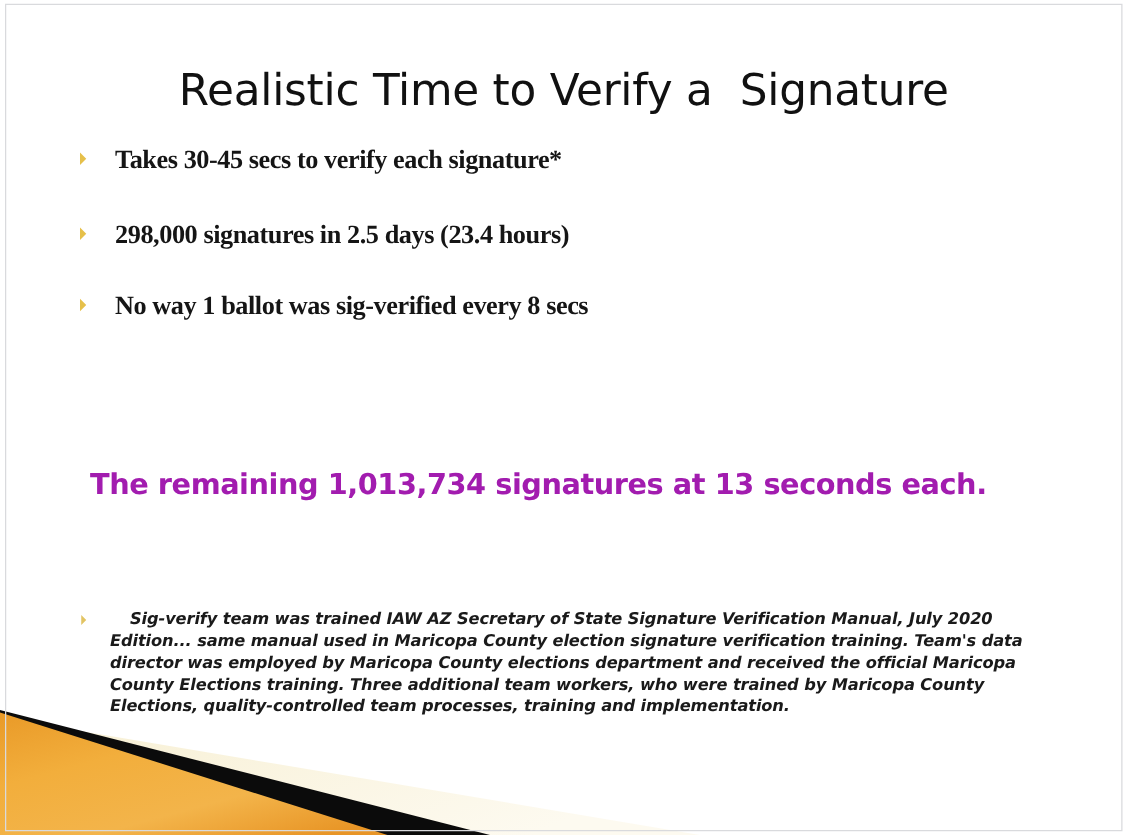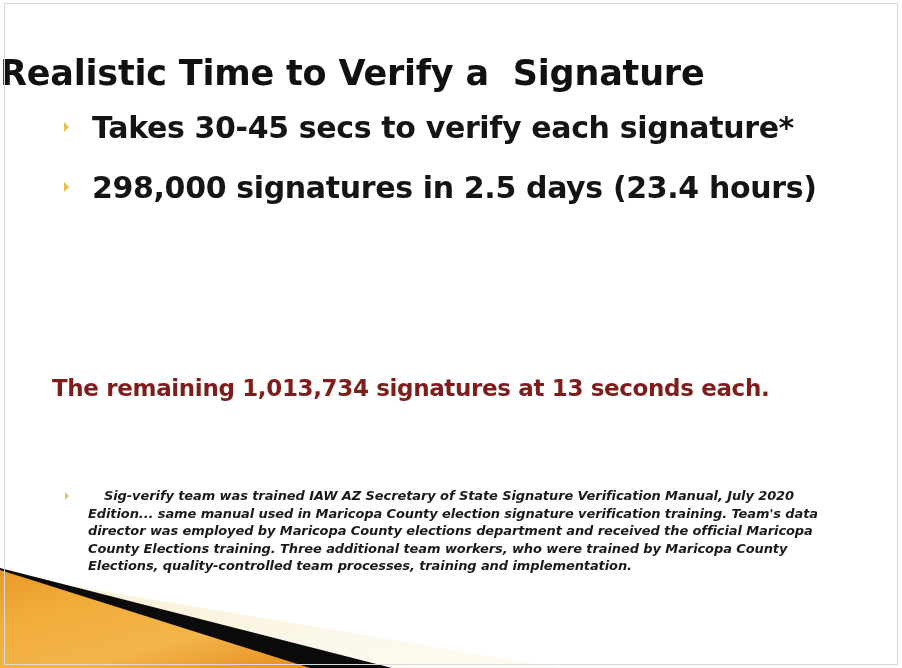--- a/index.html
+++ b/index.html
@@ -37,45 +37,46 @@
     height: 130px;
     z-index: 1;
     pointer-events: none;
   }
   
   #title {
     position: absolute;
     left: 0;
     right: 0;
     top: 53px;
-    text-align: left;
+    text-align: center;
     font-size: 35px;
-    font-weight: bold;
+    font-weight: normal;
     color: #111111;
     letter-spacing: -0.2px;
     white-space: pre;
     z-index: 3;
   }
   
   #bullets {
     position: absolute;
     left: 62px;
     top: 115px;
     width: 790px;
     z-index: 3;
   }
   .blt {
     position: relative;
     padding-left: 30px;
-    font-size: 30px;
+    font-size: 21px;
     font-weight: bold;
     color: #151515;
     line-height: 25px;
     letter-spacing: -0.35px;
     margin-bottom: 2px;
+    font-family: Liberation Serif, serif;
   }
   .blt .bullet-glyph {
     position: absolute;
     left: 2px;
     top: 7px;
     width: 7px;
     height: 10px;
     color: #e8c34a;
     font-size: 12px;
     line-height: 10px;
@@ -89,26 +90,26 @@
     height: 0;
     border-left: 5px solid #e6c04a;
     border-top: 5px solid transparent;
     border-bottom: 5px solid transparent;
   }
   .gap-lg { height: 33px; }
   .gap-md { height: 30px; }
   
   #para-block {
     position: absolute;
-    left: 52px;
+    left: 72px;
     top: 374px;
     width: 790px;
     font-size: 23px;
     font-weight: bold;
-    color: #7f1d1d;
+    color: #a21caf;
     line-height: 29px;
     letter-spacing: -0.35px;
     z-index: 3;
   }
   #para-block .pline { white-space: pre; }
   #para-block .pwrap { white-space: normal; }
   
   #footnote {
     position: absolute;
     left: 64px;
@@ -185,20 +186,24 @@
 
     <div class="blt">
       <span class="bullet-glyph"></span>
       <span>298,000 signatures in 2.5 days (23.4 hours)</span>
     </div>
 
 
 
     <div class="gap-md"></div>
 
+    <div class="blt">
+      <span class="bullet-glyph"></span>
+      <span>No way 1 ballot was sig-verified every 8 secs</span>
+    </div>
   </div>
 
   <div id="para-block">
     <div class="pline">The remaining 1,013,734 signatures at 13 seconds each.</div>
   </div>
 
   <div id="footnote">
     <div class="fn-body">
       <span class="bullet-glyph"></span>
       <span>Sig-verify team was trained IAW AZ Secretary of State Signature Verification Manual, July 2020 Edition... same manual used in Maricopa County election signature verification training. Team's data director was employed by Maricopa County elections department and received the official Maricopa County Elections training. Three additional team workers, who were trained by Maricopa County Elections, quality-controlled team processes, training and implementation.</span>

